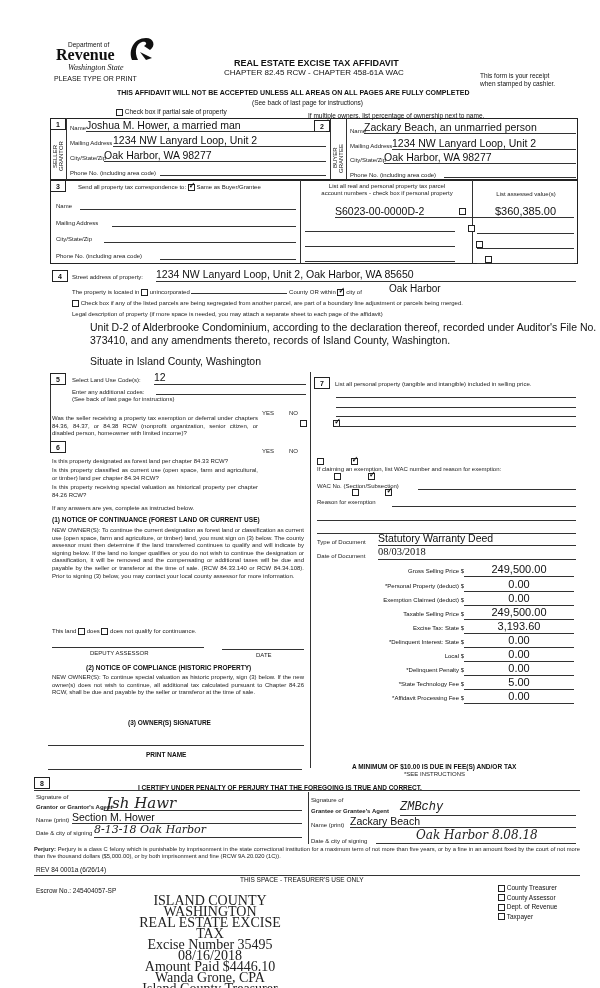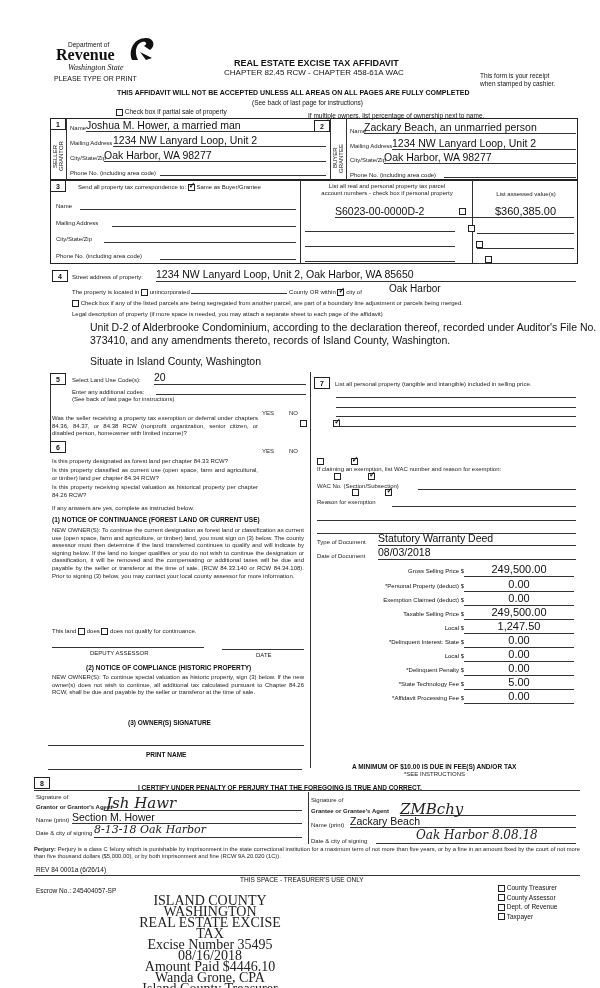--- a/index.html
+++ b/index.html
@@ -150,21 +150,21 @@
 <div class="abs lbl" style="left:72px;top:311px;">Legal description of property (if more space is needed, you may attach a separate sheet to each page of the affidavit)</div>
 <div class="abs fill" style="left:90px;top:321px;">Unit D-2 of Alderbrooke Condominium, according to the declaration thereof, recorded under Auditor's File No.</div>
 <div class="abs fill" style="left:90px;top:334px;">373410, and any amendments thereto, records of Island County, Washington.</div>
 <div class="abs fill" style="left:90px;top:355px;">Situate in Island County, Washington</div>
 
 
 <div class="abs vline" style="left:310px;top:372px;height:396px;"></div>
 <div class="abs vline" style="left:50px;top:373px;height:72px;"></div>
 <div class="abs secnum" style="left:50px;top:373px;">5</div>
 <div class="abs lbl" style="left:72px;top:377px;">Select Land Use Code(s):</div>
-<div class="abs fill uline" style="left:154px;top:371px;width:152px;height:14px;">20</div>
+<div class="abs fill uline" style="left:154px;top:371px;width:152px;height:14px;">12</div>
 <div class="abs lbl" style="left:72px;top:389px;">Enter any additional codes:</div>
 <div class="abs uline" style="left:156px;top:387px;width:150px;height:8px;"></div>
 <div class="abs lbl" style="left:72px;top:396px;">(See back of last page for instructions)</div>
 <div class="abs lbl" style="left:262px;top:410px;">YES</div>
 <div class="abs lbl" style="left:289px;top:410px;">NO</div>
 <div class="abs para" style="left:52px;top:415px;width:206px;">Was the seller receiving a property tax exemption or deferral under chapters 84.36, 84.37, or 84.38 RCW (nonprofit organization, senior citizen, or disabled person, homeowner with limited income)?</div>
 <span class="abs cb" style="left:265px;top:420px;"></span>
 <span class="abs cb checked" style="left:290px;top:420px;"></span>
 
 
@@ -216,43 +216,43 @@
 <div class="abs lbl" style="left:317px;top:483px;">WAC No. (Section/Subsection)</div>
 <div class="abs uline" style="left:418px;top:482px;width:158px;height:8px;"></div>
 <div class="abs lbl" style="left:317px;top:499px;">Reason for exemption</div>
 <div class="abs uline" style="left:392px;top:499px;width:184px;height:8px;"></div>
 <div class="abs uline" style="left:317px;top:513px;width:259px;height:8px;"></div>
 <div class="abs uline" style="left:317px;top:526px;width:259px;height:8px;"></div>
 
 <div class="abs lbl" style="left:317px;top:539px;">Type of Document</div>
 <div class="abs fill uline" style="left:378px;top:532px;width:198px;height:14px;">Statutory Warranty Deed</div>
 <div class="abs lbl" style="left:317px;top:553px;">Date of Document</div>
-<div class="abs fill uline" style="left:378px;top:546px;width:198px;height:14px;">08/03/2018</div>
+<div class="abs fill uline" style="left:378px;top:546px;width:198px;height:14px;font-family:Liberation Serif, serif;">08/03/2018</div>
 
 
 <div class="abs" style="left:330px;top:563px;width:246px;">
   <div style="position:relative;height:15px;">
     <span class="abs calc-label" style="right:112px;top:5px;">Gross Selling Price $</span>
     <span class="abs money uline" style="right:2px;top:0px;width:110px;height:14px;">249,500.00</span>
   </div>
   <div style="position:relative;height:14px;">
     <span class="abs calc-label" style="right:112px;top:5px;">*Personal Property (deduct) $</span>
     <span class="abs money uline" style="right:2px;top:0px;width:110px;height:14px;">0.00</span>
   </div>
   <div style="position:relative;height:14px;">
     <span class="abs calc-label" style="right:112px;top:5px;">Exemption Claimed (deduct) $</span>
     <span class="abs money uline" style="right:2px;top:0px;width:110px;height:14px;">0.00</span>
   </div>
   <div style="position:relative;height:14px;">
     <span class="abs calc-label" style="right:112px;top:5px;">Taxable Selling Price $</span>
     <span class="abs money uline" style="right:2px;top:0px;width:110px;height:14px;">249,500.00</span>
   </div>
   <div style="position:relative;height:14px;">
-    <span class="abs calc-label" style="right:112px;top:5px;">Local $</span>
-    <span class="abs money uline" style="right:2px;top:0px;width:110px;height:14px;">1,247.50</span>
+    <span class="abs calc-label" style="right:112px;top:5px;">Excise Tax: State $</span>
+    <span class="abs money uline" style="right:2px;top:0px;width:110px;height:14px;">3,193.60</span>
   </div>
   <div style="position:relative;height:14px;">
     <span class="abs calc-label" style="right:112px;top:5px;">*Delinquent Interest: State $</span>
     <span class="abs money uline" style="right:2px;top:0px;width:110px;height:14px;">0.00</span>
   </div>
   <div style="position:relative;height:14px;">
     <span class="abs calc-label" style="right:112px;top:5px;">Local $</span>
     <span class="abs money uline" style="right:2px;top:0px;width:110px;height:14px;">0.00</span>
   </div>
   <div style="position:relative;height:14px;">
@@ -278,21 +278,21 @@
 <div class="abs lbl" style="left:36px;top:794px;">Signature of</div>
 <div class="abs lbl bold" style="left:36px;top:804px;">Grantor or Grantor's Agent</div>
 <div class="abs sig uline" style="left:106px;top:794px;width:196px;height:17px;">Jsh Hawr</div>
 <div class="abs lbl" style="left:36px;top:817px;">Name (print)</div>
 <div class="abs fill uline" style="left:72px;top:811px;width:230px;height:13px;">Section M. Hower</div>
 <div class="abs lbl" style="left:36px;top:830px;">Date &amp; city of signing</div>
 <div class="abs sig uline" style="left:94px;top:823px;width:208px;height:15px;font-size:11px;">8-13-18 Oak Harbor</div>
 
 <div class="abs lbl" style="left:311px;top:797px;">Signature of</div>
 <div class="abs lbl bold" style="left:311px;top:808px;">Grantee or Grantee's Agent</div>
-<div class="abs sig uline" style="left:400px;top:800px;width:176px;height:16px;font-size:15px;">ZMBchy</div>
+<div class="abs sig uline" style="left:400px;top:800px;width:176px;height:16px;font-size:12px;font-family:Liberation Mono, monospace;">ZMBchy</div>
 <div class="abs lbl" style="left:311px;top:822px;">Name (print)</div>
 <div class="abs fill uline" style="left:350px;top:815px;width:226px;height:13px;">Zackary Beach</div>
 <div class="abs lbl" style="left:311px;top:838px;">Date &amp; city of signing</div>
 <div class="abs sig uline" style="left:376px;top:828px;width:200px;height:16px;font-size:12px;padding-left:40px;">Oak Harbor 8.08.18</div>
 <div class="abs vline" style="left:308px;top:792px;height:52px;"></div>
 
 <div class="abs para" style="left:34px;top:846px;width:546px;font-size:5.8px;line-height:7px;">
   <span class="bold">Perjury:</span>
   <span>Perjury is a class C felony which is punishable by imprisonment in the state correctional institution for a maximum term of not more than five years, or by a fine in an amount fixed by the court of not more than five thousand dollars ($5,000.00), or by both imprisonment and fine (RCW 9A.20.020 (1C)).</span>
 </div>

